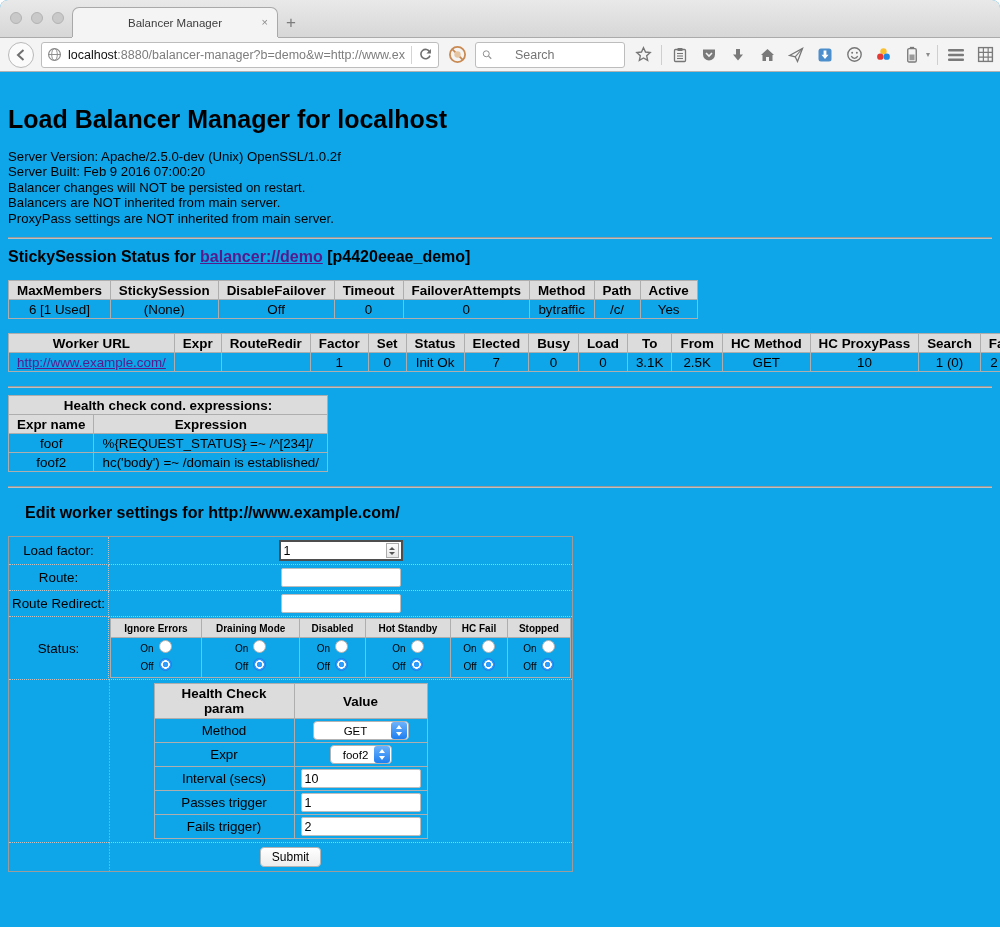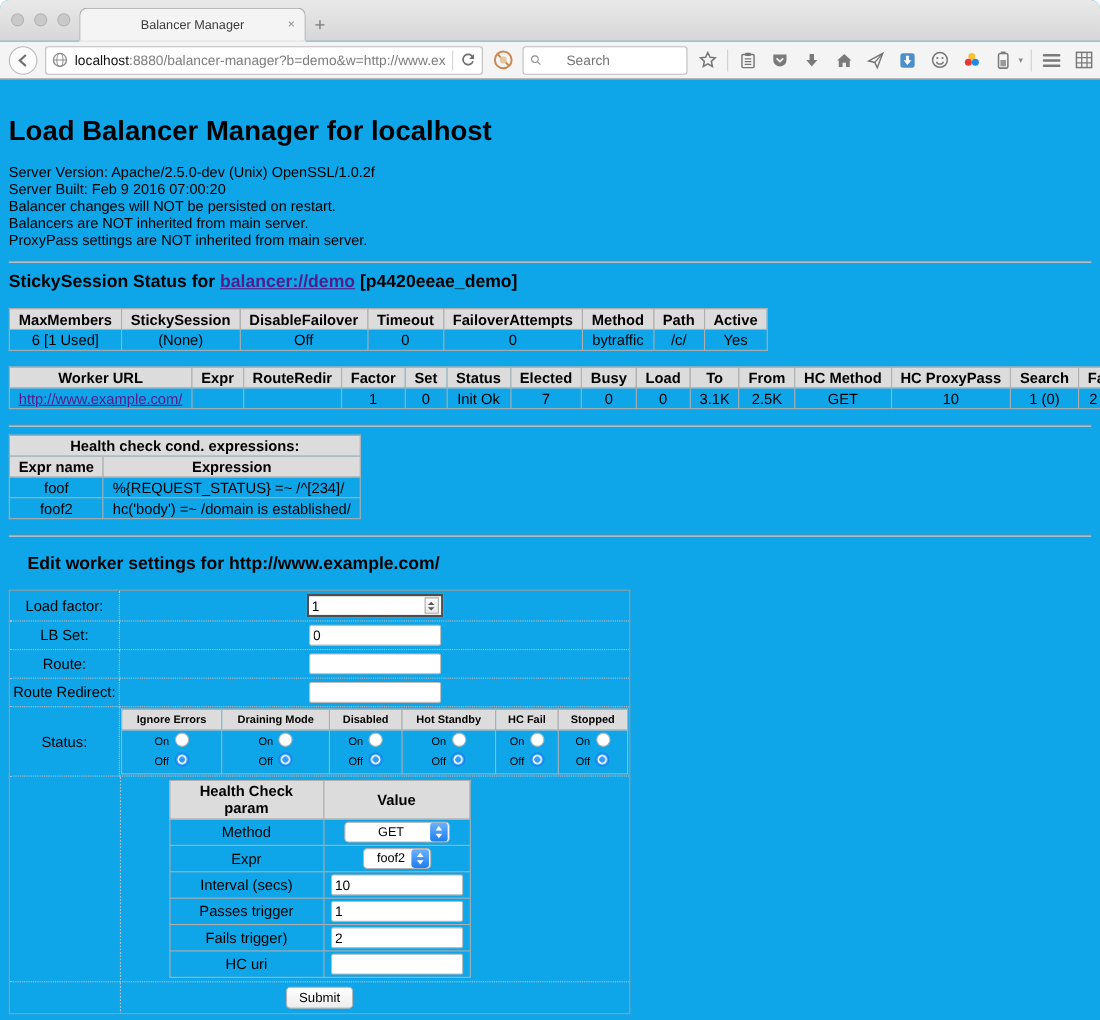--- a/index.html
+++ b/index.html
@@ -369,24 +369,20 @@
           <span class="numwrap">
             <input type="text" value="1" style="">
             <span class="stepper">
                   <span class="up"></span>
                   <span class="dn"></span>
                 </span>
           </span>
         </td>
       </tr>
       <tr>
-        <td class="flabel">LB Set:</td>
-        <td><input class="tinput" type="text" value="0" style=""></td>
-      </tr>
-      <tr>
         <td class="flabel">Route:</td>
         <td><input class="tinput" type="text" value="" style=""></td>
       </tr>
       <tr>
         <td class="flabel">Route Redirect:</td>
         <td><input class="tinput" type="text" value="" style=""></td>
       </tr>
 
       <tr>
         <td class="flabel">Status:</td>
@@ -505,24 +501,20 @@
               <td class="val"><input class="tinput" type="text" value="10" style=""></td>
             </tr>
             <tr>
               <td class="param">Passes trigger</td>
               <td class="val"><input class="tinput" type="text" value="1" style=""></td>
             </tr>
             <tr>
               <td class="param">Fails trigger)</td>
               <td class="val"><input class="tinput" type="text" value="2" style=""></td>
             </tr>
-            <tr>
-              <td class="param">HC uri</td>
-              <td class="val"><input class="tinput" type="text" value="" style=""></td>
-            </tr>
             </tbody>
           </table>
         </td>
       </tr>
 
       <tr>
         <td colspan="2" class="hc-cell" style="padding:4px 0">
           <button class="submit-btn">Submit</button>
         </td>
       </tr>

